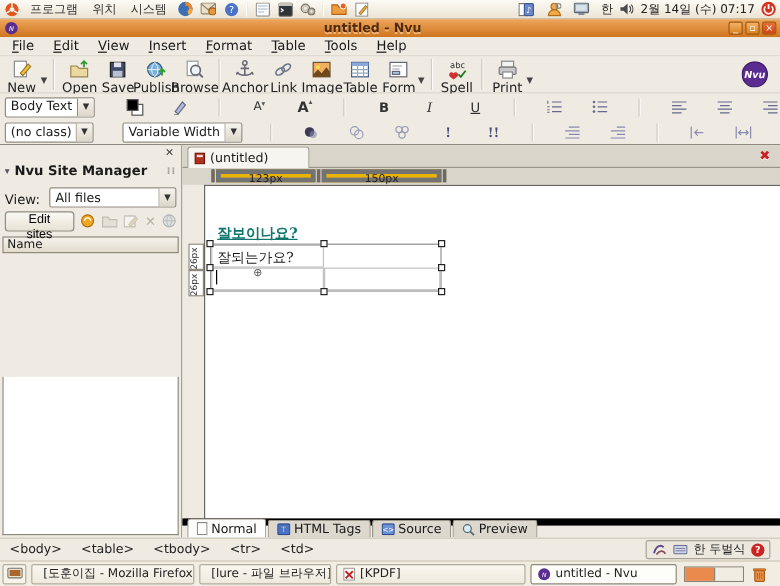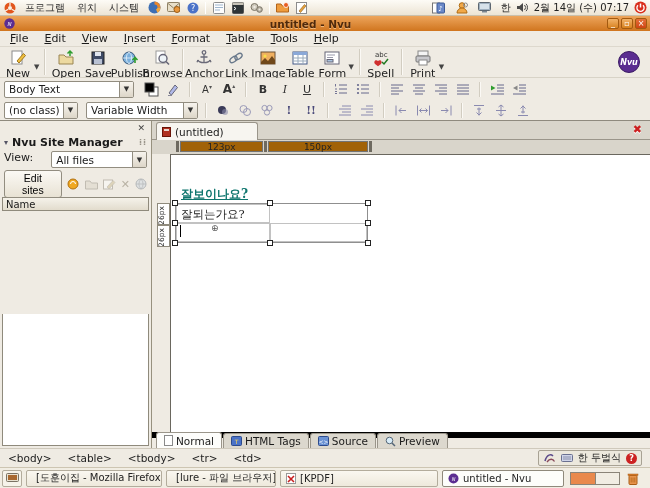--- a/index.html
+++ b/index.html
@@ -35,53 +35,53 @@
   
   #main-toolbar { top:47px; left:0; width:650px; height:31px; background:#efebe3; border-bottom:1px solid #d8d3c7;
     display:flex; align-items:flex-start; padding:1px 2px 0 2px; }
   .tbtn { width:32px; display:flex; flex-direction:column; align-items:center; gap:0; padding-top:1px; }
   .tbtn .lab { font-size:11px; color:#222; white-space:nowrap; }
   .caret { font-size:7px; color:#444; align-self:center; margin:8px 1px 0 0; }
   .tsep { width:2px; height:26px; margin:1px 4px 0 4px; border-left:1px solid #d2cdc1; border-right:1px solid #fbf9f5; }
   #nvu-logo-toolbar { margin-left:auto; margin-right:8px; margin-top:3px; }
 
   
-  .fmtbar { left:0; width:650px; background:#efebe3; display:flex; align-items:center; padding:0 4px; gap:4px; }
+  .fmtbar { left:0; width:650px; background:#efebe3; display:flex; align-items:center; padding:0 4px; gap:20px; }
   #fmt1 { top:78px; height:22px; }
   #fmt2 { top:100px; height:21px; border-bottom:1px solid #8f8a7e; }
   .combo { height:17px; background:#fff; border:1px solid #928d80; border-radius:2px; display:flex; align-items:center; }
   .combo .cval { flex:1; padding:0 4px; font-size:10.5px; white-space:nowrap; overflow:hidden; }
   .combo .cbtn { width:14px; height:100%; background:linear-gradient(#f7f4ee,#ddd6c8); border-left:1px solid #928d80;
     border-radius:0 1px 1px 0; font-size:7px; color:#333; display:flex; align-items:center; justify-content:center; }
   .sbtn { min-width:18px; height:17px; display:flex; align-items:center; justify-content:center; border-radius:2px; }
   .fsep { width:2px; height:15px; margin:0 3px; border-left:1px solid #d2cdc1; border-right:1px solid #fbf9f5; }
   .btxt { font-size:11px; color:#333; }
   .em { font-family:"DejaVu Serif", serif; color:#4a4a7a; font-weight:bold; font-size:11px; }
 
   
   #sidebar { top:121px; left:0; width:152px; height:327px; background:#efebe3; border-right:1px solid #97917f; }
   #sb-close-row { height:13px; display:flex; justify-content:flex-end; align-items:center; padding-right:6px; color:#444; font-size:9px; }
   #sb-header { height:17px; display:flex; align-items:center; padding:0 4px; font-weight:bold; font-size:11px; }
   #sb-header .grip { margin-left:auto; color:#9a958a; font-size:8px; letter-spacing:1px; }
-  #sb-view-row { height:22px; display:flex; align-items:flex-start; gap:18px; padding:0 4px; font-size:11px; }
+  #sb-view-row { height:22px; display:flex; align-items:flex-end; gap:8px; padding:0 4px; font-size:11px; }
   #sb-btn-row { height:22px; display:flex; align-items:center; gap:5px; padding:0 4px; }
-  #edit-sites-btn { height:28px; padding:0 12px; font-size:10.5px; background:linear-gradient(#fbf9f4,#e8e2d4);
+  #edit-sites-btn { height:17px; padding:0 12px; font-size:10.5px; background:linear-gradient(#fbf9f4,#e8e2d4);
     border:1px solid #928d80; border-radius:3px; }
   #sb-name-header { margin:2px 2px 0 2px; height:14px; background:linear-gradient(#f5f2ea,#e2dccd);
     border:1px solid #8f8a7c; font-size:10px; padding:0 3px; display:flex; align-items:center; }
   #sb-list { position:absolute; left:2px; right:2px; top:193px; bottom:2px; background:#fff; border:1px solid #8f8a7c; border-top:none; }
 
   
   #editor { top:121px; left:152px; width:498px; height:327px; background:#efebe3; }
   #tabstrip { position:absolute; top:0; left:0; right:0; height:19px; background:#d9d5cb; border-bottom:1px solid #9a958a; }
   #doc-tab { position:absolute; left:4px; top:1px; width:102px; height:18px; background:#f7f5f0;
     border:1px solid #9a958a; border-bottom:none; border-radius:3px 3px 0 0; display:flex; align-items:center; gap:4px; padding:0 5px; font-size:10.5px; }
   #tab-close { position:absolute; right:8px; top:2px; color:#cc2020; font-weight:bold; font-size:11px; text-shadow:0 1px 0 #fff; }
   #ruler { position:absolute; top:19px; left:0; right:0; height:14px; background:#d9d5cb; }
-  .rseg { position:absolute; top:1px; height:11px; background:#a16207; border:1px solid #737373; font-size:9px; text-align:center; line-height:10px; color:#222; }
+  .rseg { position:absolute; top:1px; height:11px; background:#eab308; border:4px solid #737373; font-size:9px; text-align:center; line-height:10px; color:#222; }
   .rsep { position:absolute; top:1px; width:3px; height:11px; background:#6e6a60; }
   #canvas { position:absolute; left:18px; top:33px; right:0; bottom:16px; background:#fff; border-left:1px solid #6a675e; border-top:1px solid #6a675e; }
   .vlabel-box { position:absolute; width:13px; height:22px; background:#fff; border:1px solid #8f8a7c; overflow:hidden; }
   .vlabel { position:absolute; left:-6px; top:7px; transform:rotate(-90deg); font-size:7.5px; color:#333; white-space:nowrap; }
   #heading { position:absolute; left:10px; top:31px; font-family:"DejaVu Serif", serif; font-size:12px; font-weight:bold;
     color:#0f766e; text-decoration:underline; }
   #sel-table { position:absolute; left:4px; top:48px; width:193px; height:40px; border:1px solid #8f8f8f; }
   .trow { display:flex; height:19px; }
   .tcell { border:1px solid #c2c2c2; font-family:"DejaVu Serif", serif; font-size:11.5px; padding:2px 0 0 4px; overflow:hidden; white-space:nowrap; }
   .c0 { width:94px; } .c1 { width:97px; }

